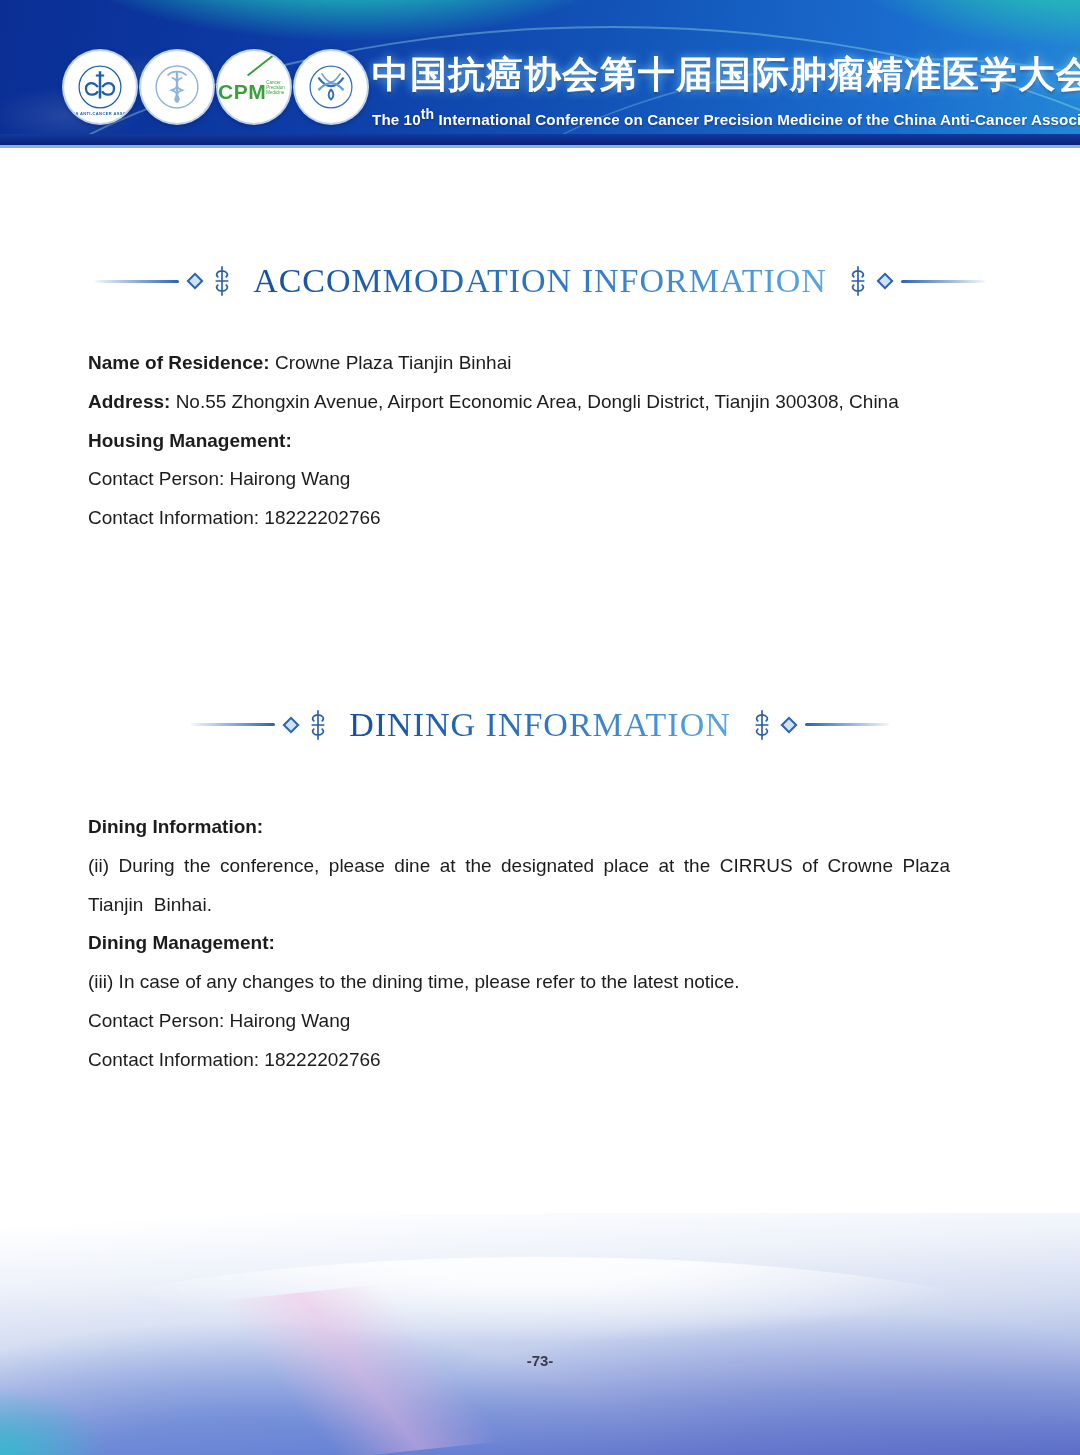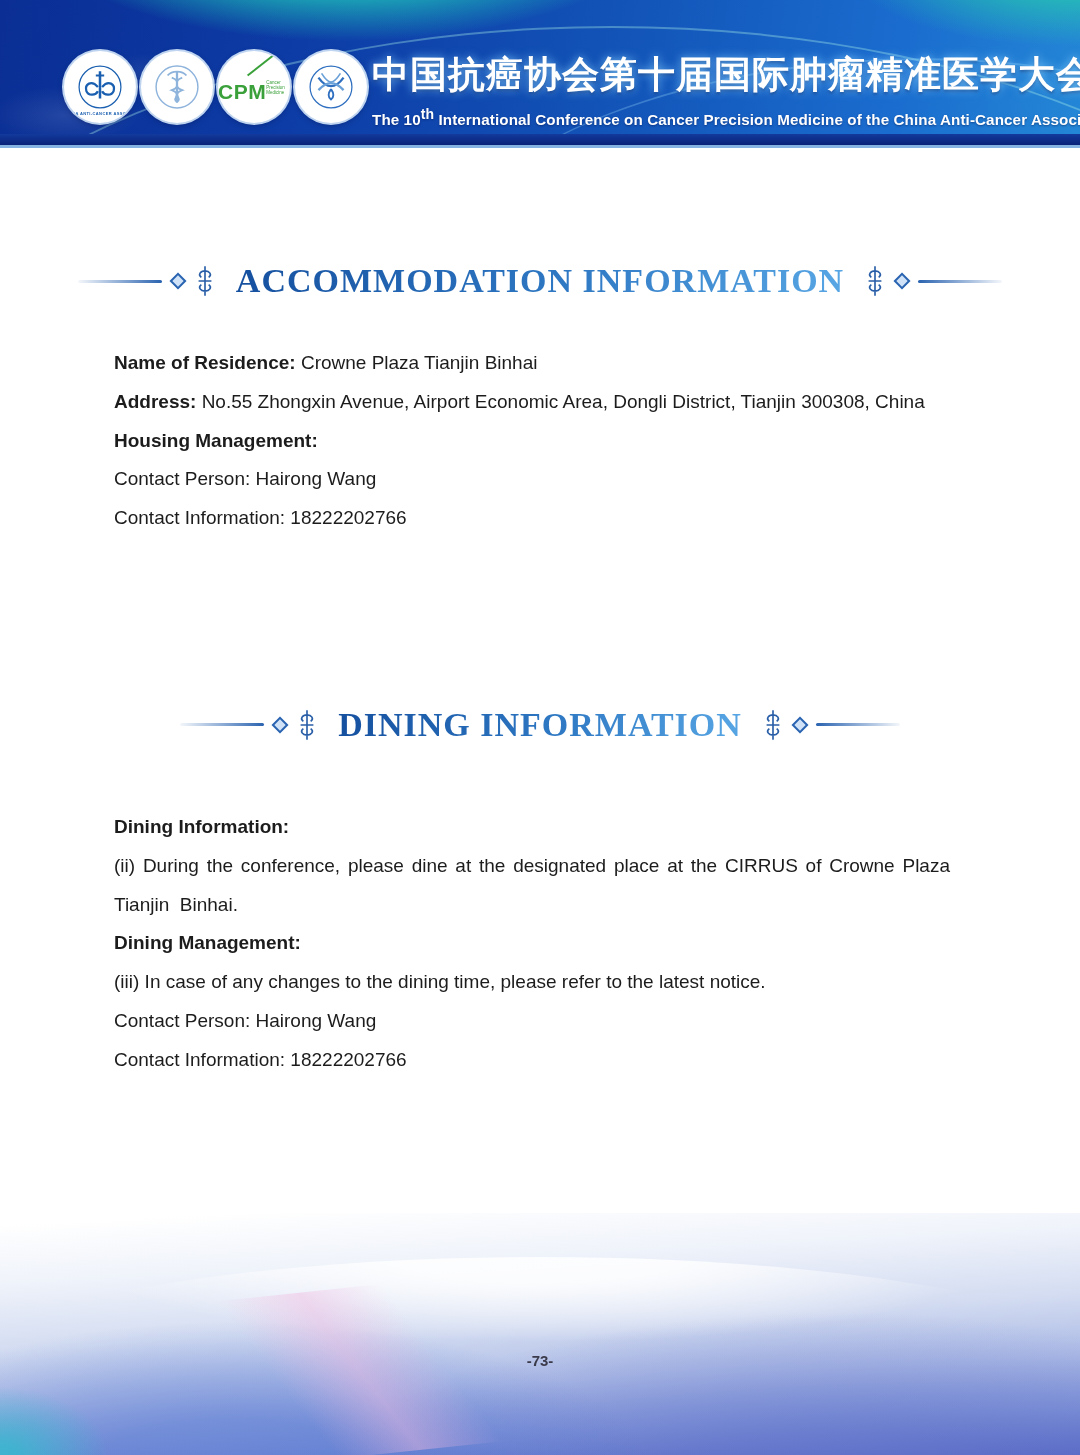--- a/index.html
+++ b/index.html
@@ -95,38 +95,38 @@
     width:8px; height:8px;
     background:#cfe2f7;
     border:2px solid #2a63b0;
     transform:rotate(45deg);
     flex:none;
   }
   .fleuron { flex:none; }
   .htext {
     margin:0 10px;
     font-family:"Liberation Serif", serif;
-    font-weight:bold;
+    font-weight:normal;
     font-size:34px;
     letter-spacing:1px;
     white-space:nowrap;
     color:#2a6cb8;
   }
   @supports (-webkit-background-clip: text) {
     .htext {
       background:linear-gradient(90deg, #15509f 0%, #2f79c4 55%, #58a6e4 100%);
       -webkit-background-clip:text;
       background-clip:text;
       -webkit-text-fill-color:transparent;
     }
   }
 
   
   .text-block {
-    padding-left:114px; padding-right:130px;
+    padding-left:88px; padding-right:130px;
     font-size:19px; line-height:38.8px;
   }
   .text-block.accom  { margin-top:44px; }
   .text-block.dining { margin-top:64px; }
   .para { margin:0; text-align:justify; white-space:pre-wrap; }
   .b { font-weight:bold; }
 
   
   .footer-wave {
     position:absolute; left:0; right:0; bottom:0; height:242px;

